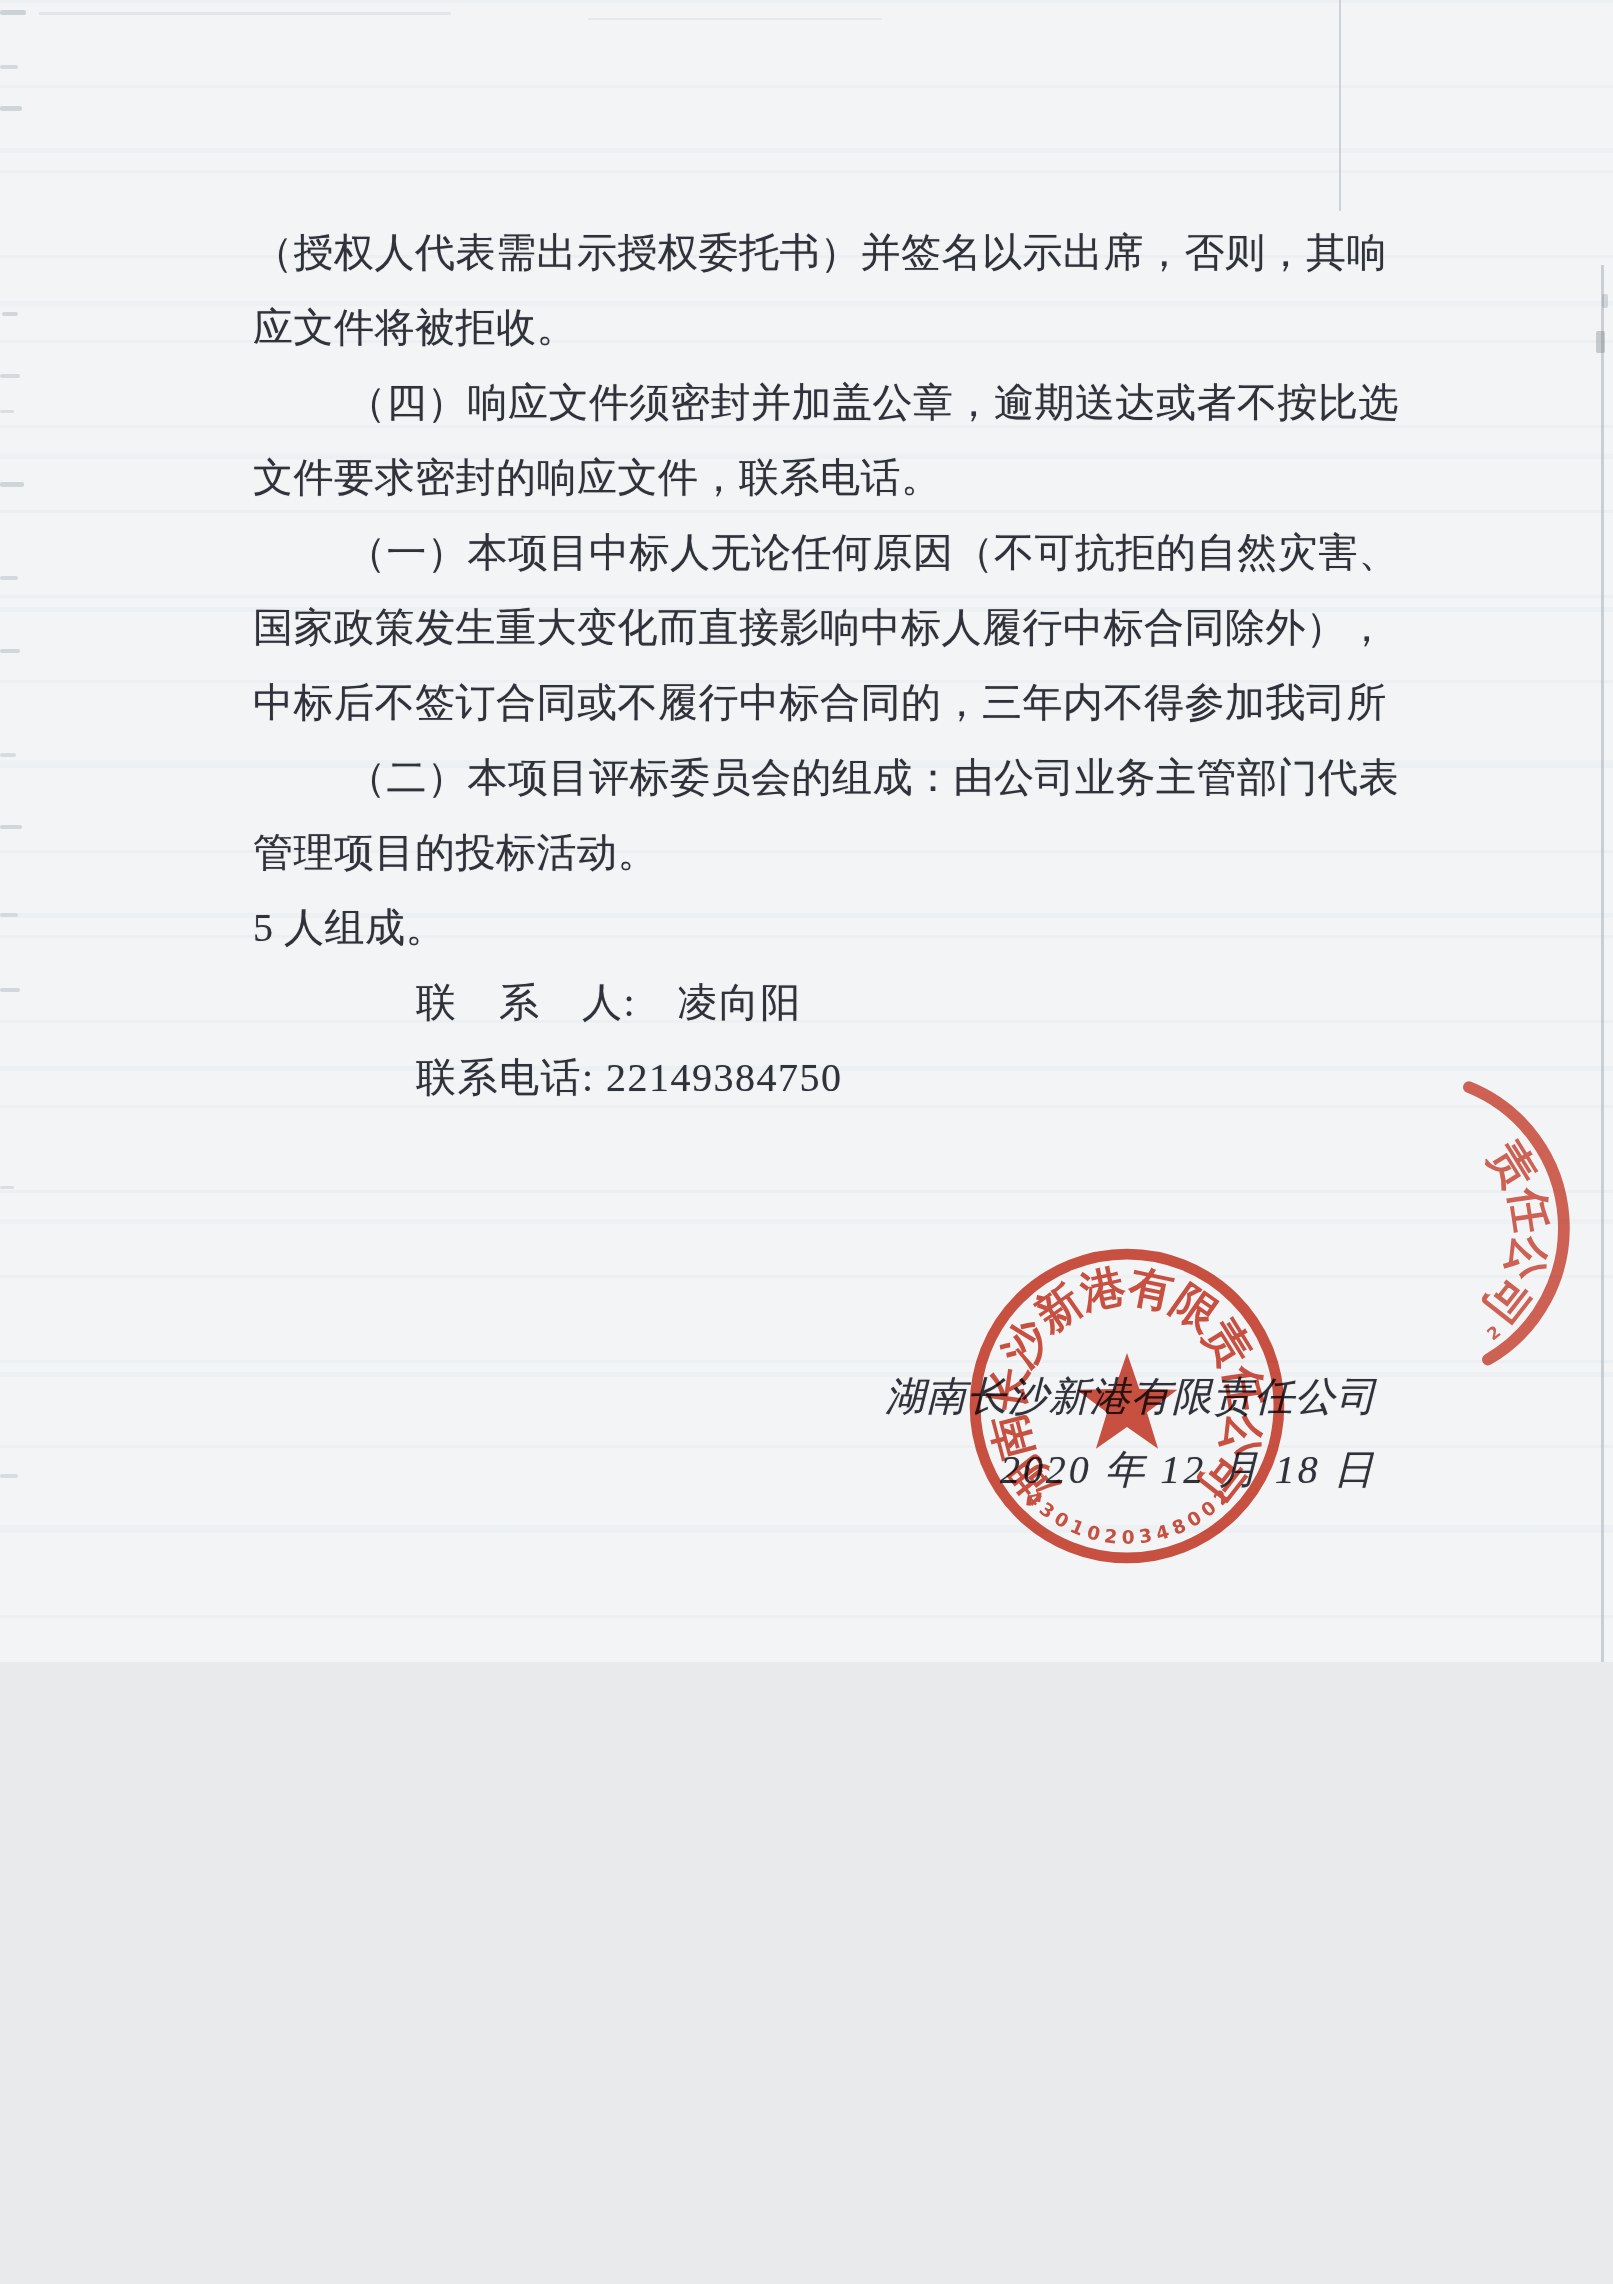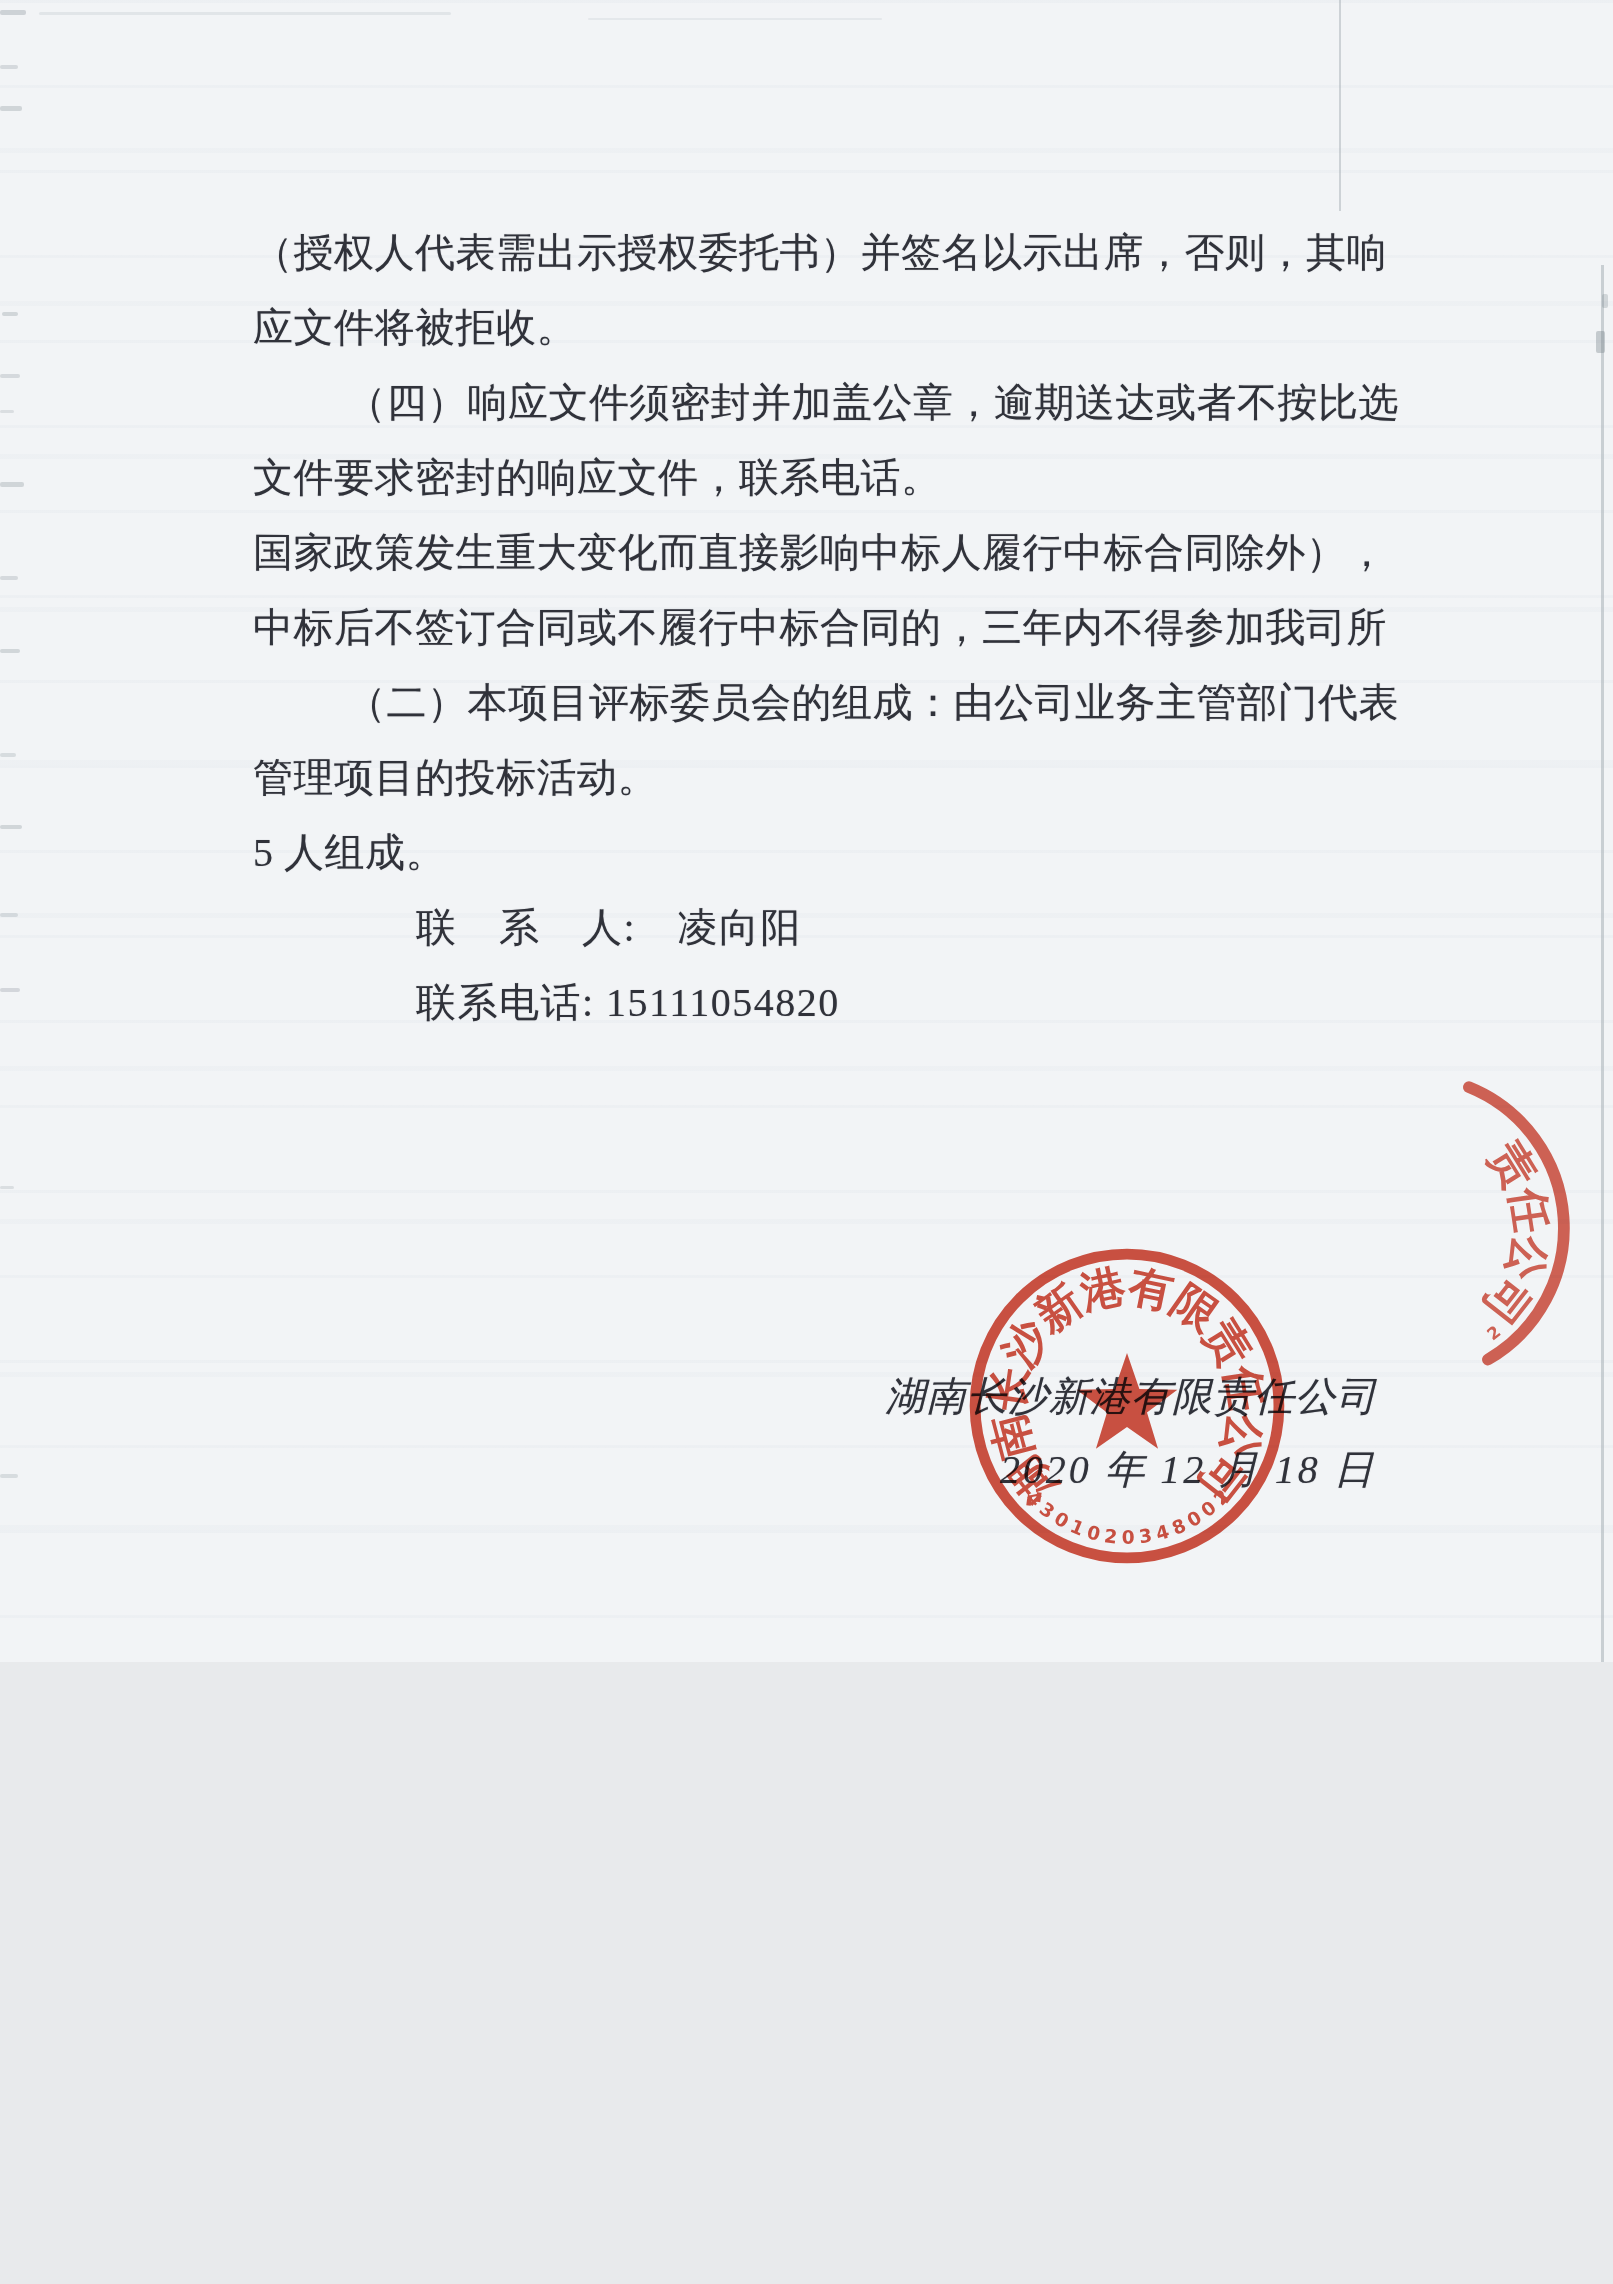--- a/index.html
+++ b/index.html
@@ -62,27 +62,28 @@
 </head>
 <body>
 
 <div id="page">
 
   <div id="body-text">
       <div class="line">（授权人代表需出示授权委托书）并签名以示出席，否则，其响</div>
       <div class="line">应文件将被拒收。</div>
       <div class="line indent">（四）响应文件须密封并加盖公章，逾期送达或者不按比选</div>
       <div class="line">文件要求密封的响应文件，联系电话。</div>
+      <div class="line indent">（一）本项目中标人无论任何原因（不可抗拒的自然灾害、</div>
       <div class="line">国家政策发生重大变化而直接影响中标人履行中标合同除外），</div>
       <div class="line">中标后不签订合同或不履行中标合同的，三年内不得参加我司所</div>
       <div class="line indent">（二）本项目评标委员会的组成：由公司业务主管部门代表</div>
       <div class="line">管理项目的投标活动。</div>
       <div class="line">5 人组成。</div>
       <div class="line contact">联　系　人:　凌向阳</div>
-      <div class="line contact">联系电话:  15111054820</div>
+      <div class="line contact">联系电话:  22149384750</div>
     </div>
 
   <div id="company-signature" class="sig">湖南长沙新港有限责任公司</div>
 
   <div id="signature-date" class="sig">2020 年 12 月 18 日</div>
 
   <svg id="seal-main" class="seal-svg" viewBox="0 0 400 400">
       <g opacity="0.87">
         <circle cx="200" cy="200" r="155" fill="none" stroke="#cd3a28" stroke-width="11"></circle>
         <text x="200" y="79" transform="rotate(-128.00 200 200)" fill="#cd3a28" font-size="45" font-weight="600" text-anchor="middle" dominant-baseline="central" font-family="&quot;Liberation Serif&quot;,&quot;DejaVu Serif&quot;,serif">湖</text>

